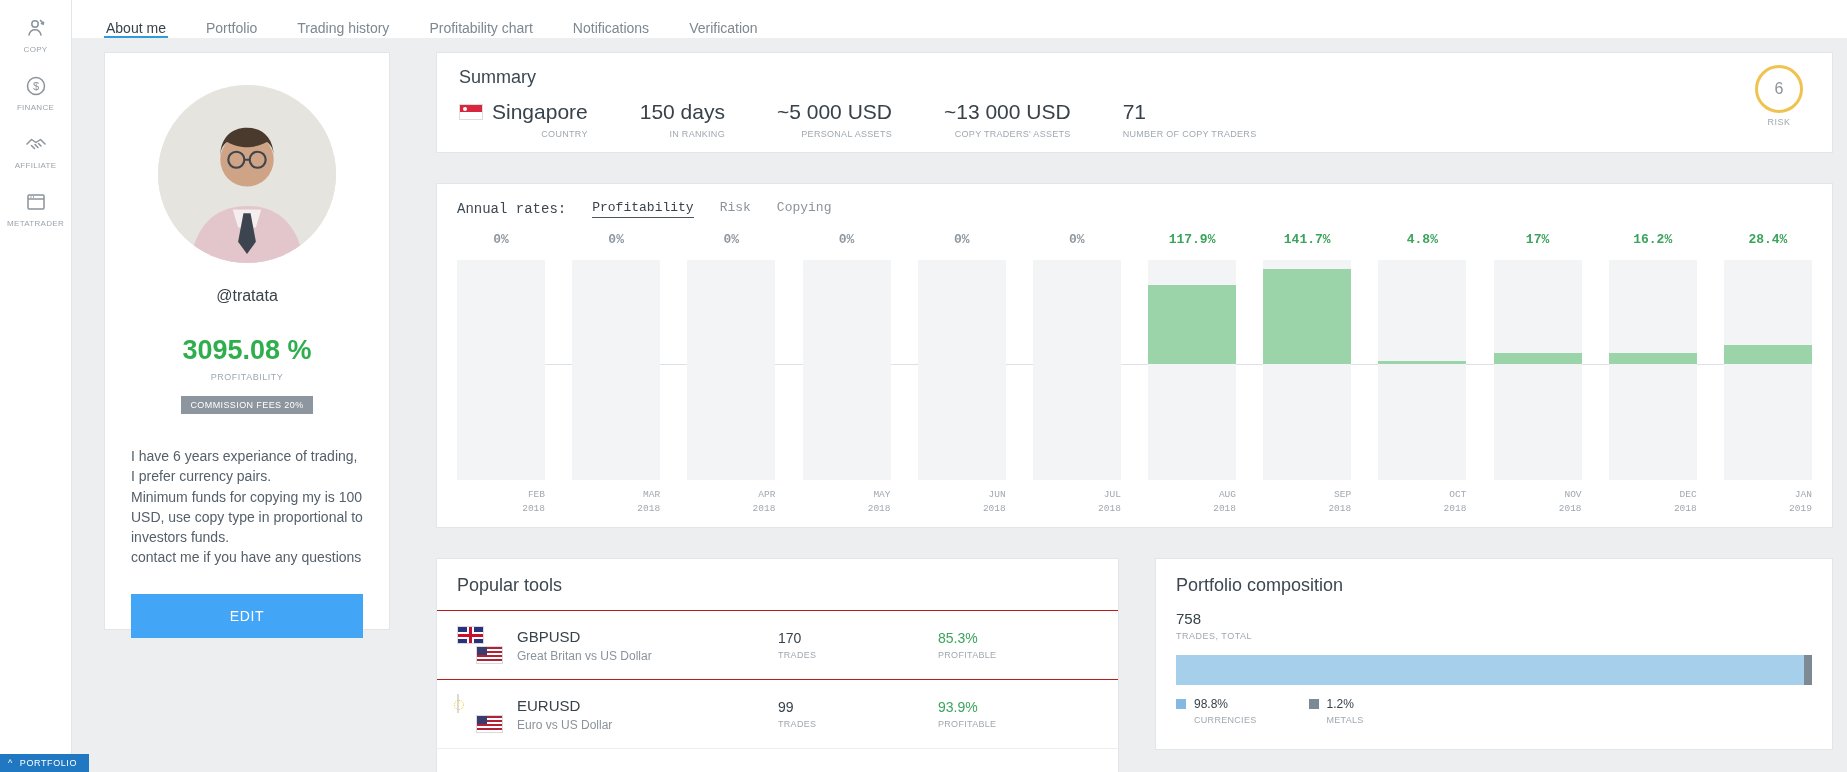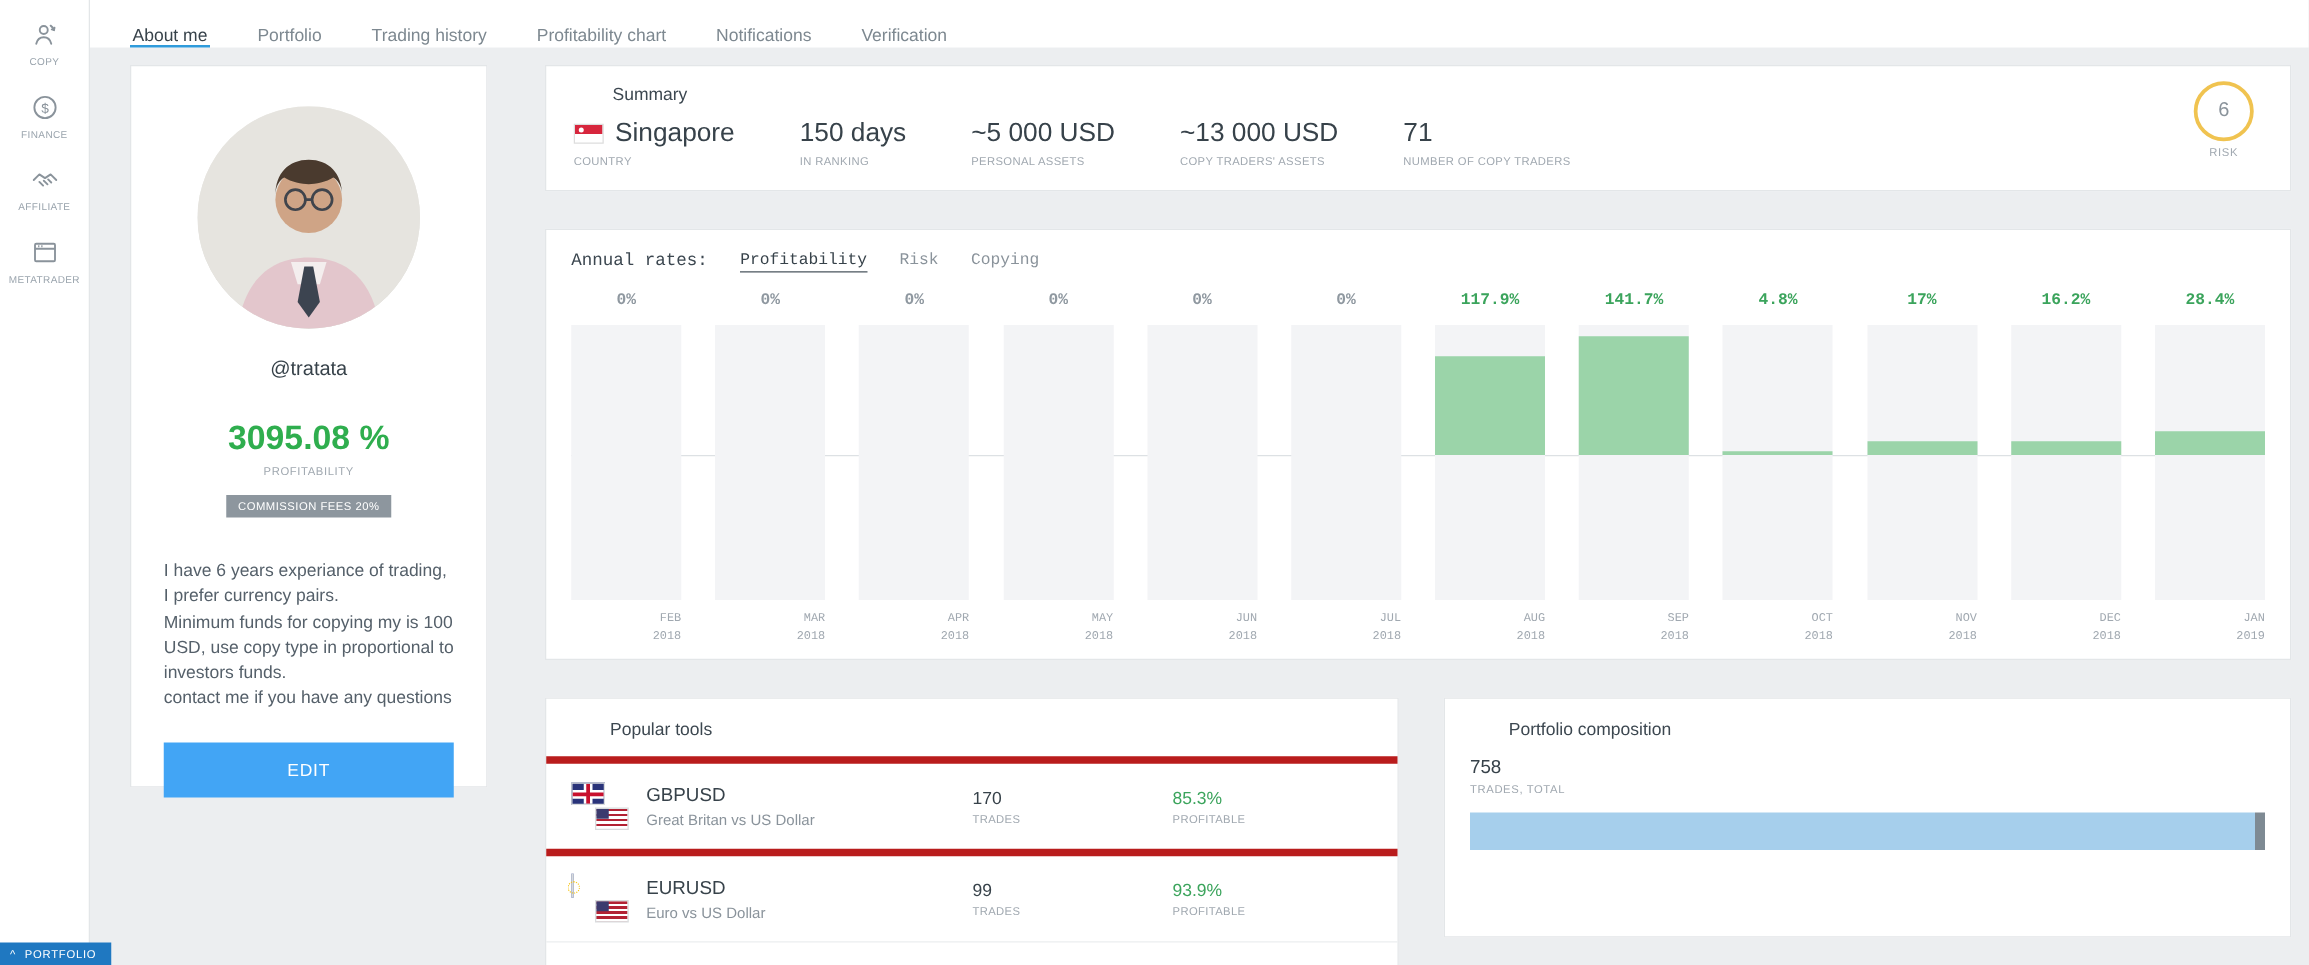--- a/index.html
+++ b/index.html
@@ -27,24 +27,24 @@
   .username { font-size:16px; color:#37424a; }
   .profit-value { margin-top:30px; font-size:27px; font-weight:bold; color:#2fae4e; }
   .tiny-label { font-size:9px; color:#a0a8b0; letter-spacing:.5px; margin-top:6px; }
   .commission-badge { display:inline-block; margin-top:14px; background:#8d969e; color:#fff; font-size:9px; letter-spacing:.4px; padding:4px 9px; }
   .bio { margin-top:32px; text-align:left; font-size:14px; line-height:1.45; color:#55606a; }
   .bio p { margin:0; }
   .edit-btn { margin-top:26px; width:100%; height:44px; background:#42a5f5; border:none; color:#fff; font-family:inherit; font-size:14px; letter-spacing:.6px; cursor:pointer; }
 
   
   .summary-card { left:436px; top:52px; width:1397px; height:101px; padding:14px 22px; }
-  .card-title { font-size:14px; color:#3c4750;margin-left:31px; }
+  .card-title { font-size:18px; color:#3c4750; }
   .summary-row { display:flex; margin-top:12px; gap:52px; align-items:flex-start; }
   .stat .val { font-size:21px; color:#37424a; white-space:nowrap; }
-  .stat .lab { font-size:9px; color:#a0a8b0; letter-spacing:.3px; margin-top:5px; }
+  .stat .lab { font-size:9px; color:#a0a8b0; letter-spacing:.3px; margin-top:5px;text-align:right; }
   .country-val { display:flex; align-items:center; gap:9px; }
   .flag-sg { width:24px; height:16px; background:linear-gradient(180deg,#d7263d 0 50%,#fff 50% 100%); border:1px solid #ddd; position:relative; }
   .flag-sg::after { content:""; position:absolute; left:3px; top:2px; width:4px; height:4px; border-radius:50%; background:#fff; }
   .risk-box { position:absolute; right:26px; top:12px; width:54px; text-align:center; }
   .risk-circle { width:48px; height:48px; margin:0 auto; border-radius:50%; border:3px solid #f0c350; display:flex; align-items:center; justify-content:center; font-size:16px; color:#8a939b; background:#fff; }
   .risk-box .tiny-label { margin-top:4px; }
 
   
   .rates-card { left:436px; top:183px; width:1397px; height:345px; padding:16px 20px;font-family:Liberation Mono, monospace; }
   .rates-head { display:flex; align-items:center; gap:26px; }
@@ -57,21 +57,21 @@
   .col-value { height:24px; font-size:13px; font-weight:bold; text-align:center; }
   .col-value.zero { color:#8f98a0; }
   .col-value.pos { color:#3ba45c; }
   .col-bar { height:220px; margin-top:4px; background:#f3f4f6; position:relative; }
   .col-bar .fill { position:absolute; left:0; right:0; bottom:116px; background:#9bd4a9; display:block; }
   .col-month { margin-top:8px; font-size:9.5px; line-height:1.5; color:#a0a8b0; text-align:right; }
 
   
   .tools-card { left:436px; top:558px; width:683px; height:320px; }
   .tools-card .card-title, .comp-card .card-title { padding:16px 20px 14px; }
-  .tool-row { display:flex; align-items:center; padding:15px 20px; border-top:6px solid #b91c1c; cursor:pointer; }
+  .tool-row { display:flex; align-items:center; padding:15px 20px; border-top:1px solid #b91c1c; cursor:pointer; }
   .tool-row:last-child { border-bottom:1px solid #eceef0; }
   .flag-stack { position:relative; width:46px; height:38px; flex:none; }
   .flag { position:absolute; width:27px; height:18px; border:1px solid #d8dbdd; }
   .flag.top { left:0; top:0; z-index:2; }
   .flag.bottom { right:0; bottom:0; z-index:1; }
   .flag-uk { background-color:#29337a;
     background-image:linear-gradient(#c8102e,#c8102e),linear-gradient(#c8102e,#c8102e),linear-gradient(#fff,#fff),linear-gradient(#fff,#fff);
     background-size:100% 3px,3px 100%,100% 7px,7px 100%;
     background-position:center; background-repeat:no-repeat; }
   .flag-us { background-image:linear-gradient(#3c3b6e,#3c3b6e),repeating-linear-gradient(180deg,#b22234 0 2px,#fff 2px 4px);
@@ -360,19 +360,35 @@
 
 <section class="card comp-card">
   <div class="card-title">Portfolio composition</div>
   <div class="comp-body">
     <div class="comp-total-val">758</div>
     <div class="tiny-label" style="margin-top:4px;">TRADES, TOTAL</div>
     <div class="comp-bar">
       <div class="seg-currencies" style="width:98.8%;"></div>
       <div class="seg-metals" style="width:1.2%;"></div>
     </div>
+    <div class="legend">
+      <div class="legend-item">
+        <span class="swatch currencies"></span>
+        <span>
+          <div class="val">98.8%</div>
+          <div class="lab">CURRENCIES</div>
+        </span>
+      </div>
+      <div class="legend-item">
+        <span class="swatch metals"></span>
+        <span>
+          <div class="val">1.2%</div>
+          <div class="lab">METALS</div>
+        </span>
+      </div>
+    </div>
   </div>
 </section>
 
 <div class="portfolio-badge">
   <span class="caret">^</span>
   <span>PORTFOLIO</span>
 </div>
 
 </body></html>

